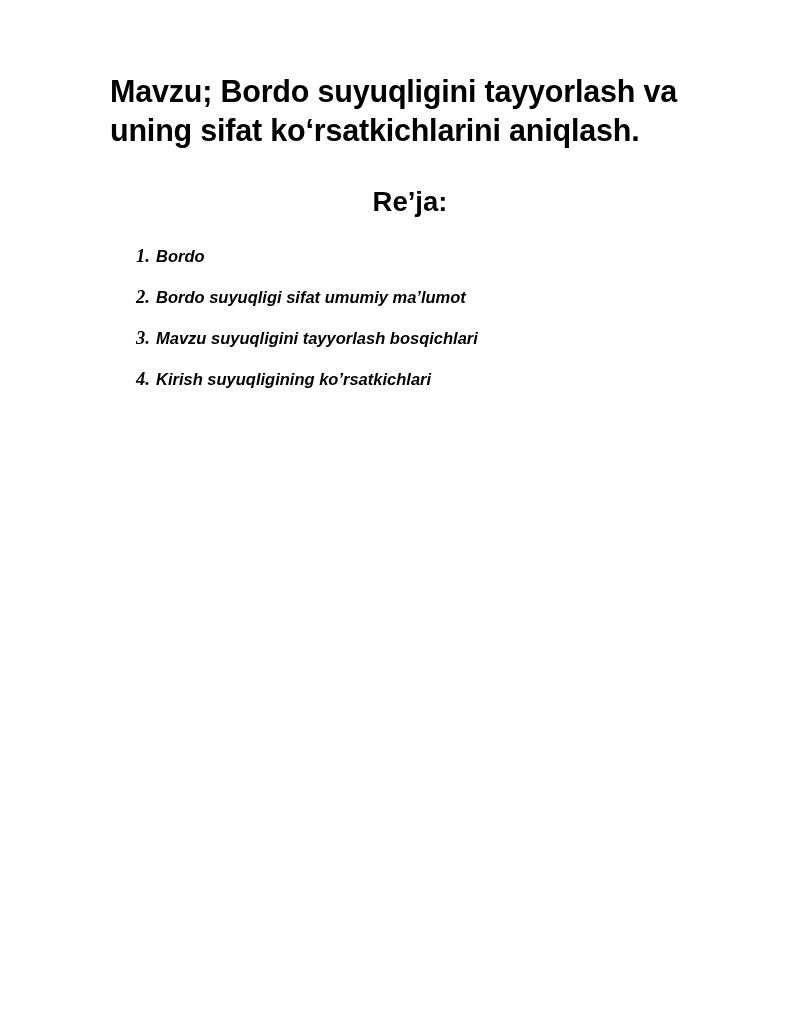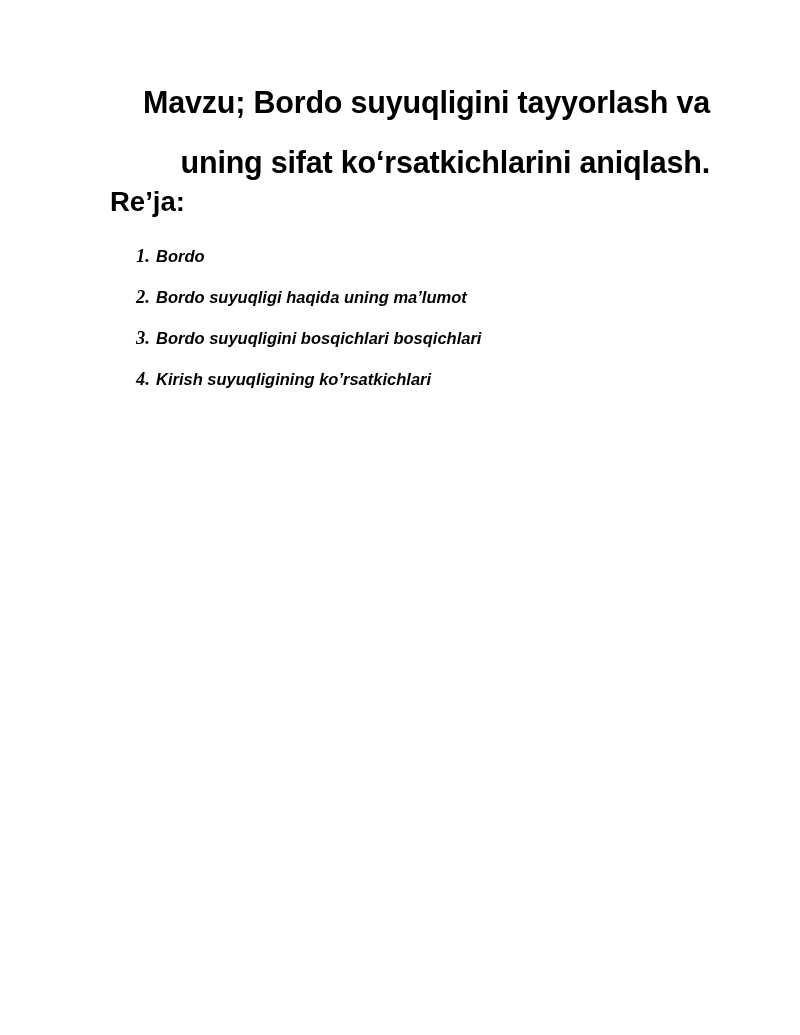--- a/index.html
+++ b/index.html
@@ -25,33 +25,34 @@
 
   
   .doc-title {
     position: absolute;
     left: 110px;
     top: 72px;
     width: 600px;
     font-family: "Liberation Sans", sans-serif;
     font-weight: bold;
     font-size: 30.5px;
-    line-height: 60px;
+    line-height: 39px;
     letter-spacing: -0.2px;
     color: #000000;
-    text-align: right;
+    text-align: left;
     margin: 0;
   }
 
   
   .reja-heading {
     position: absolute;
     left: 110px;
     top: 185px;
     width: 600px;
+    text-align: center;
     font-family: "Liberation Sans", sans-serif;
     font-weight: bold;
     font-size: 27.5px;
     line-height: 34px;
     color: #000000;
     margin: 0;
   }
 
   
   .plan-list {
@@ -99,25 +100,25 @@
 
   <h2 class="reja-heading">Re’ja:</h2>
 
   <ol class="plan-list">
     <li class="plan-item">
       <span class="plan-num">1.</span>
       <span class="plan-text">Bordo</span>
     </li>
     <li class="plan-item">
       <span class="plan-num">2.</span>
-      <span class="plan-text">Bordo suyuqligi haqida uning ma’lumot</span>
+      <span class="plan-text">Bordo suyuqligi sifat umumiy ma’lumot</span>
     </li>
     <li class="plan-item">
       <span class="plan-num">3.</span>
-      <span class="plan-text">Bordo suyuqligini bosqichlari bosqichlari</span>
+      <span class="plan-text">Mavzu suyuqligini tayyorlash bosqichlari</span>
     </li>
     <li class="plan-item">
       <span class="plan-num">4.</span>
       <span class="plan-text">Kirish suyuqligining ko’rsatkichlari</span>
     </li>
   </ol>
 
 </div>
 
 </body></html>

